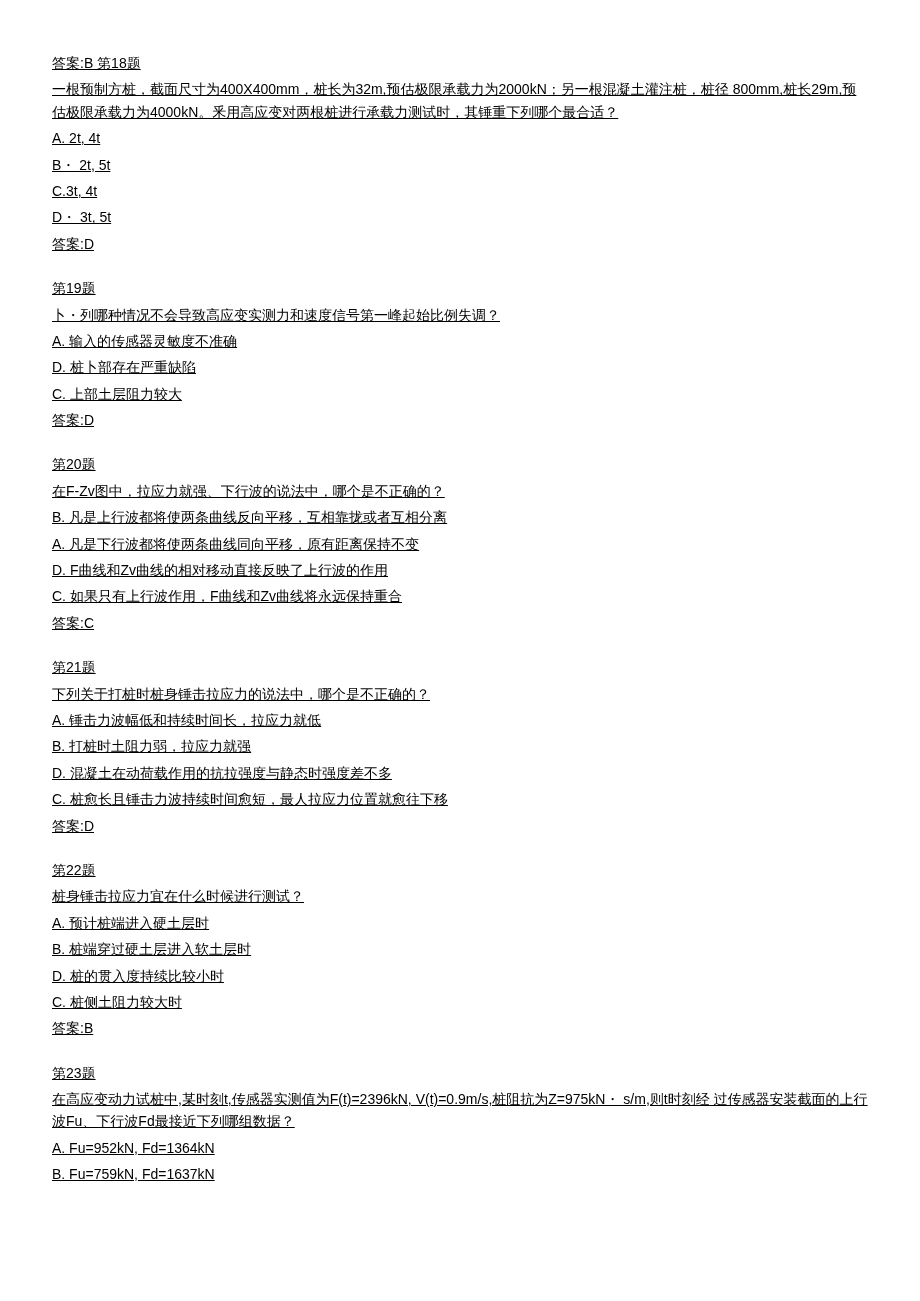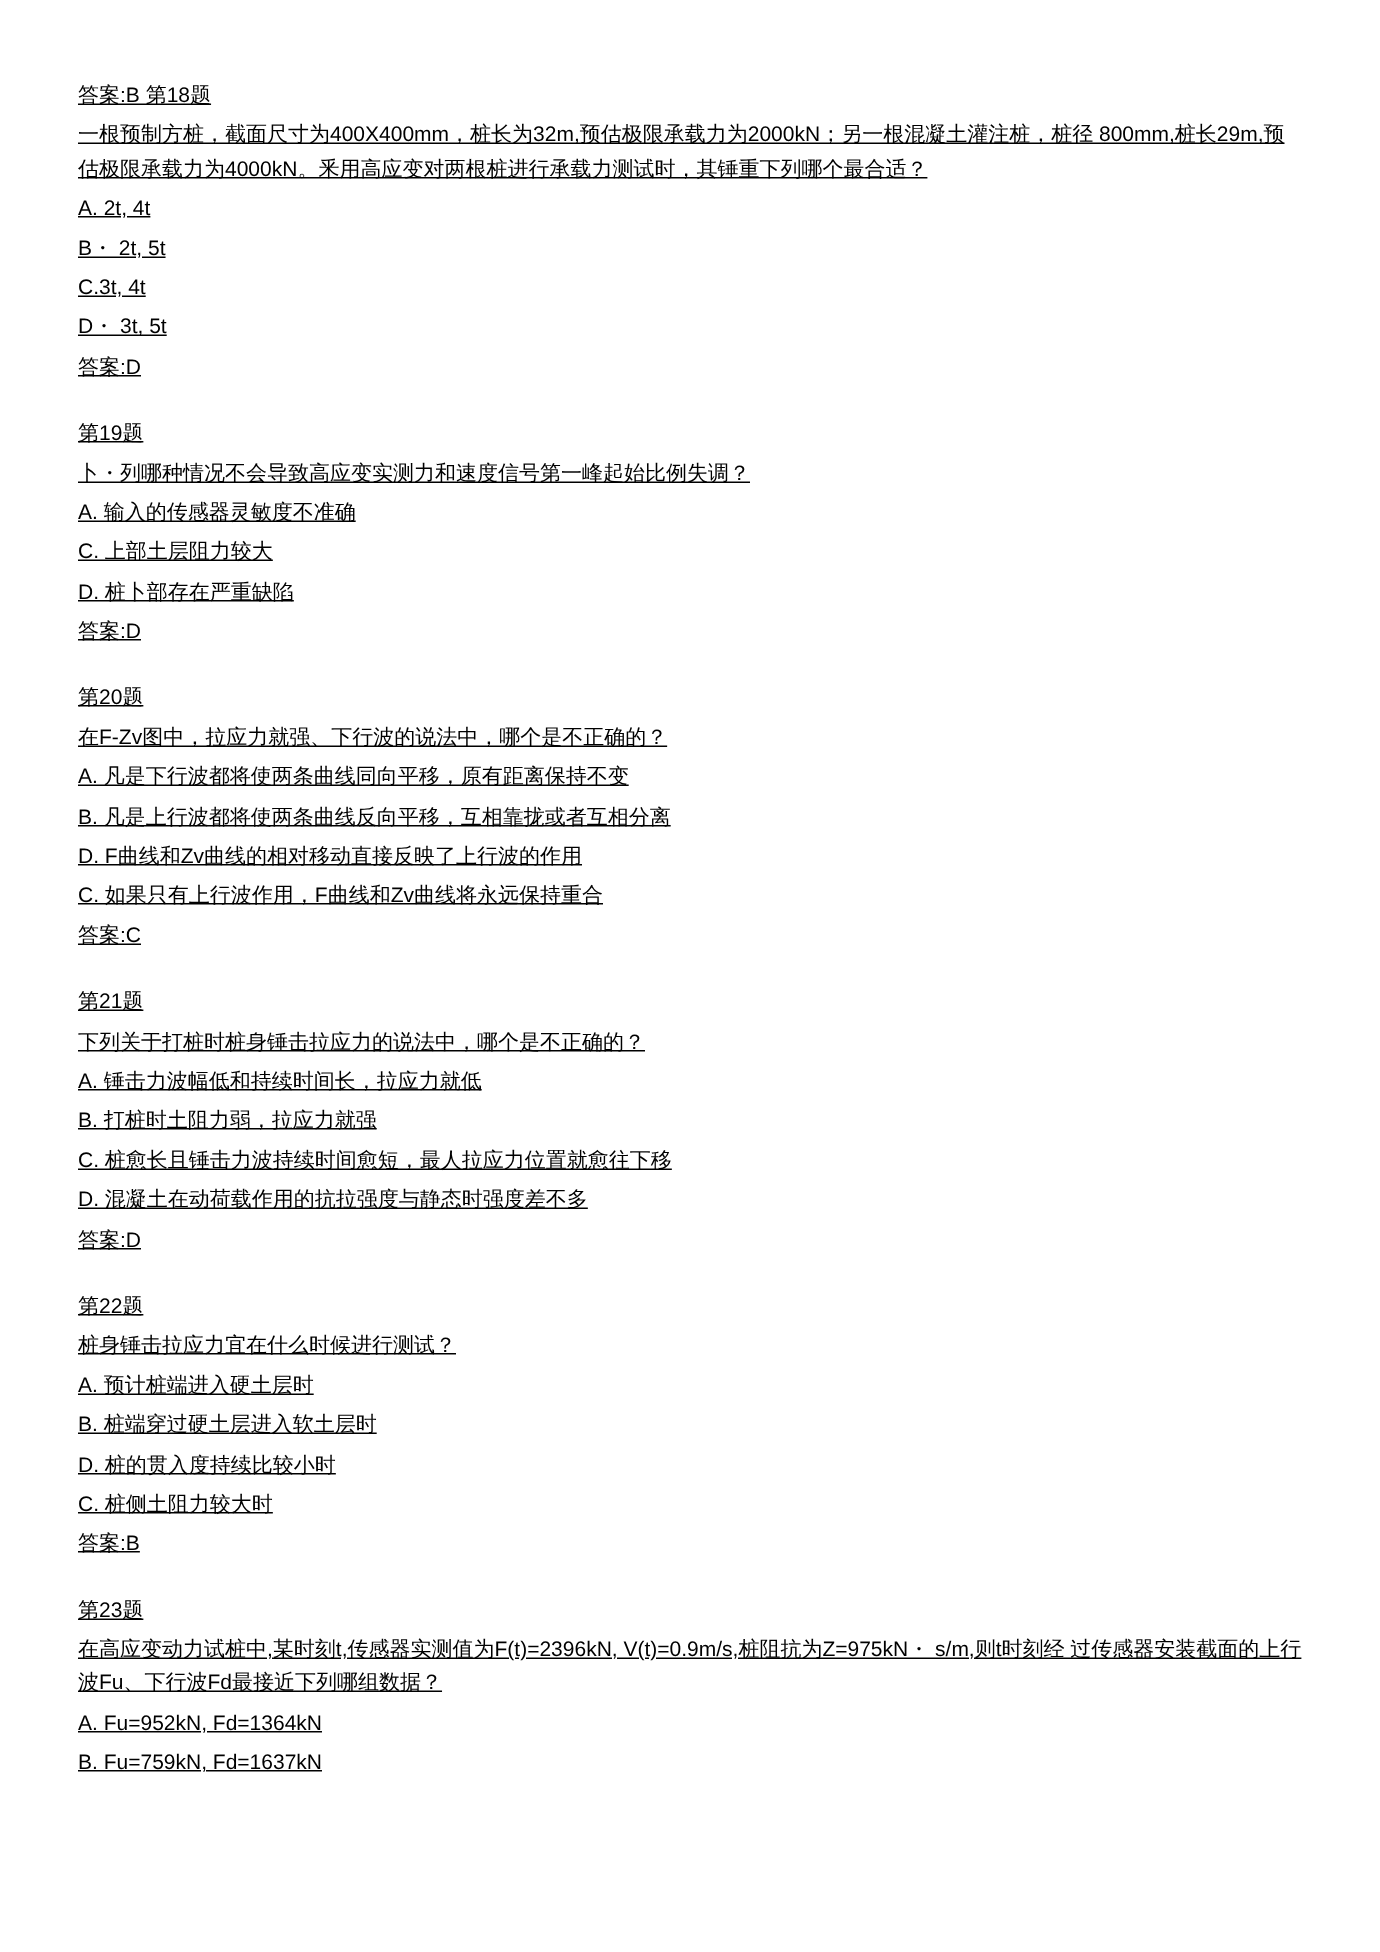--- a/index.html
+++ b/index.html
@@ -34,42 +34,42 @@
   <p class="line">B・ 2t, 5t</p>
   <p class="line">C.3t, 4t</p>
   <p class="line">D・ 3t, 5t</p>
   <p class="line">答案:D</p>
 </div>
 
 <div class="block">
   <p class="line q-title">第19题</p>
   <p class="line">卜・列哪种情况不会导致高应变实测力和速度信号第一峰起始比例失调？</p>
   <p class="line">A.  输入的传感器灵敏度不准确</p>
+  <p class="line">D.  桩卜部存在严重缺陷</p>
   <p class="line">C.  上部土层阻力较大</p>
-  <p class="line">D.  桩卜部存在严重缺陷</p>
   <p class="line">答案:D</p>
 </div>
 
 <div class="block">
   <p class="line q-title">第20题</p>
   <p class="line">在F-Zv图中，拉应力就强、下行波的说法中，哪个是不正确的？</p>
+  <p class="line">B.  凡是上行波都将使两条曲线反向平移，互相靠拢或者互相分离</p>
   <p class="line">A.  凡是下行波都将使两条曲线同向平移，原有距离保持不变</p>
-  <p class="line">B.  凡是上行波都将使两条曲线反向平移，互相靠拢或者互相分离</p>
   <p class="line">D.  F曲线和Zv曲线的相对移动直接反映了上行波的作用</p>
   <p class="line">C.  如果只有上行波作用，F曲线和Zv曲线将永远保持重合</p>
   <p class="line">答案:C</p>
 </div>
 
 <div class="block">
   <p class="line q-title">第21题</p>
   <p class="line">下列关于打桩时桩身锤击拉应力的说法中，哪个是不正确的？</p>
   <p class="line">A.  锤击力波幅低和持续时间长，拉应力就低</p>
   <p class="line">B.  打桩时土阻力弱，拉应力就强</p>
+  <p class="line">D.  混凝土在动荷载作用的抗拉强度与静态时强度差不多</p>
   <p class="line">C.  桩愈长且锤击力波持续时间愈短，最人拉应力位置就愈往下移</p>
-  <p class="line">D.  混凝土在动荷载作用的抗拉强度与静态时强度差不多</p>
   <p class="line">答案:D</p>
 </div>
 
 <div class="block">
   <p class="line q-title">第22题</p>
   <p class="line">桩身锤击拉应力宜在什么时候进行测试？</p>
   <p class="line">A.  预计桩端进入硬土层时</p>
   <p class="line">B.  桩端穿过硬土层进入软土层时</p>
   <p class="line">D.  桩的贯入度持续比较小时</p>
   <p class="line">C.  桩侧土阻力较大时</p>

